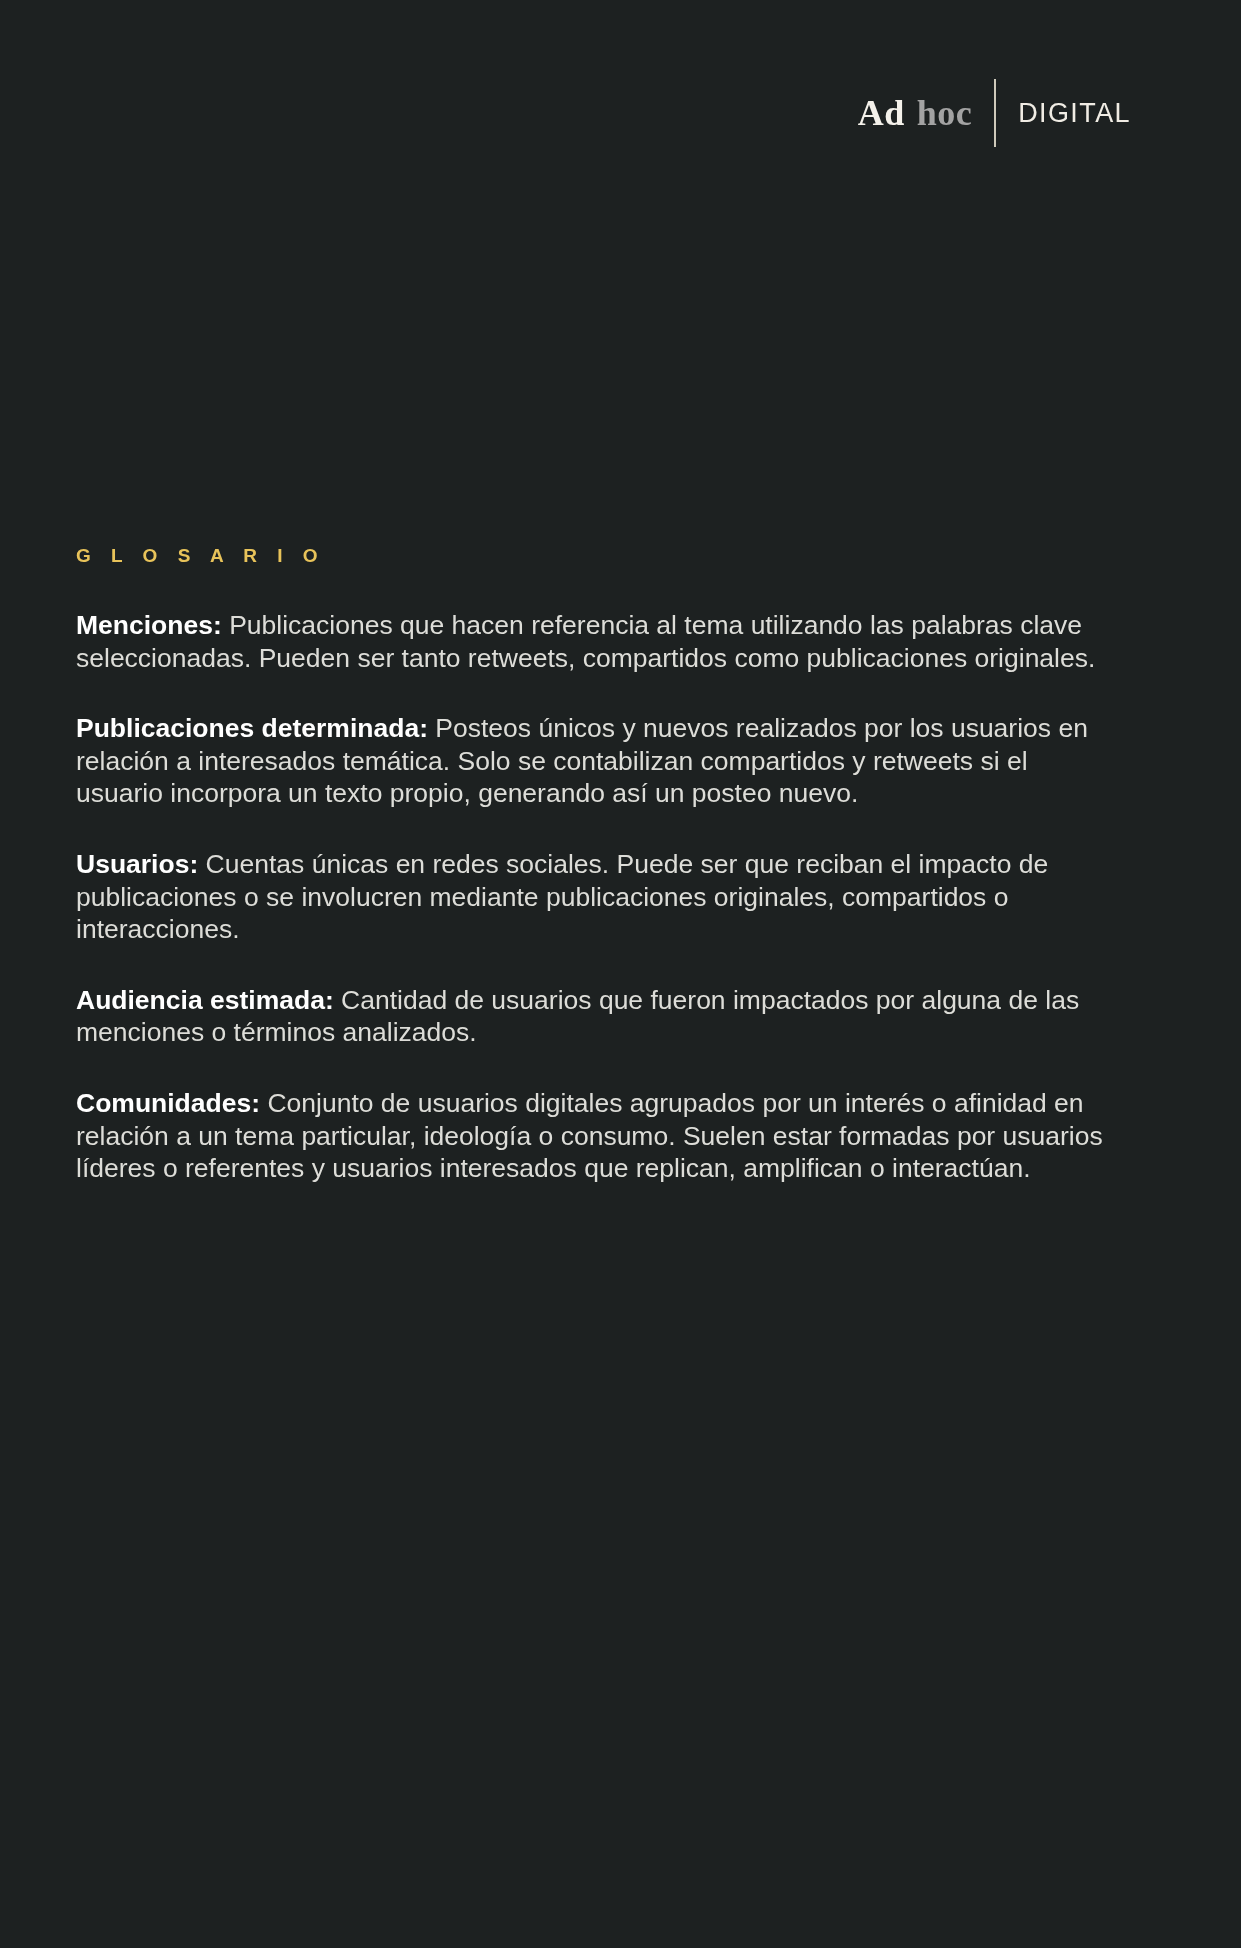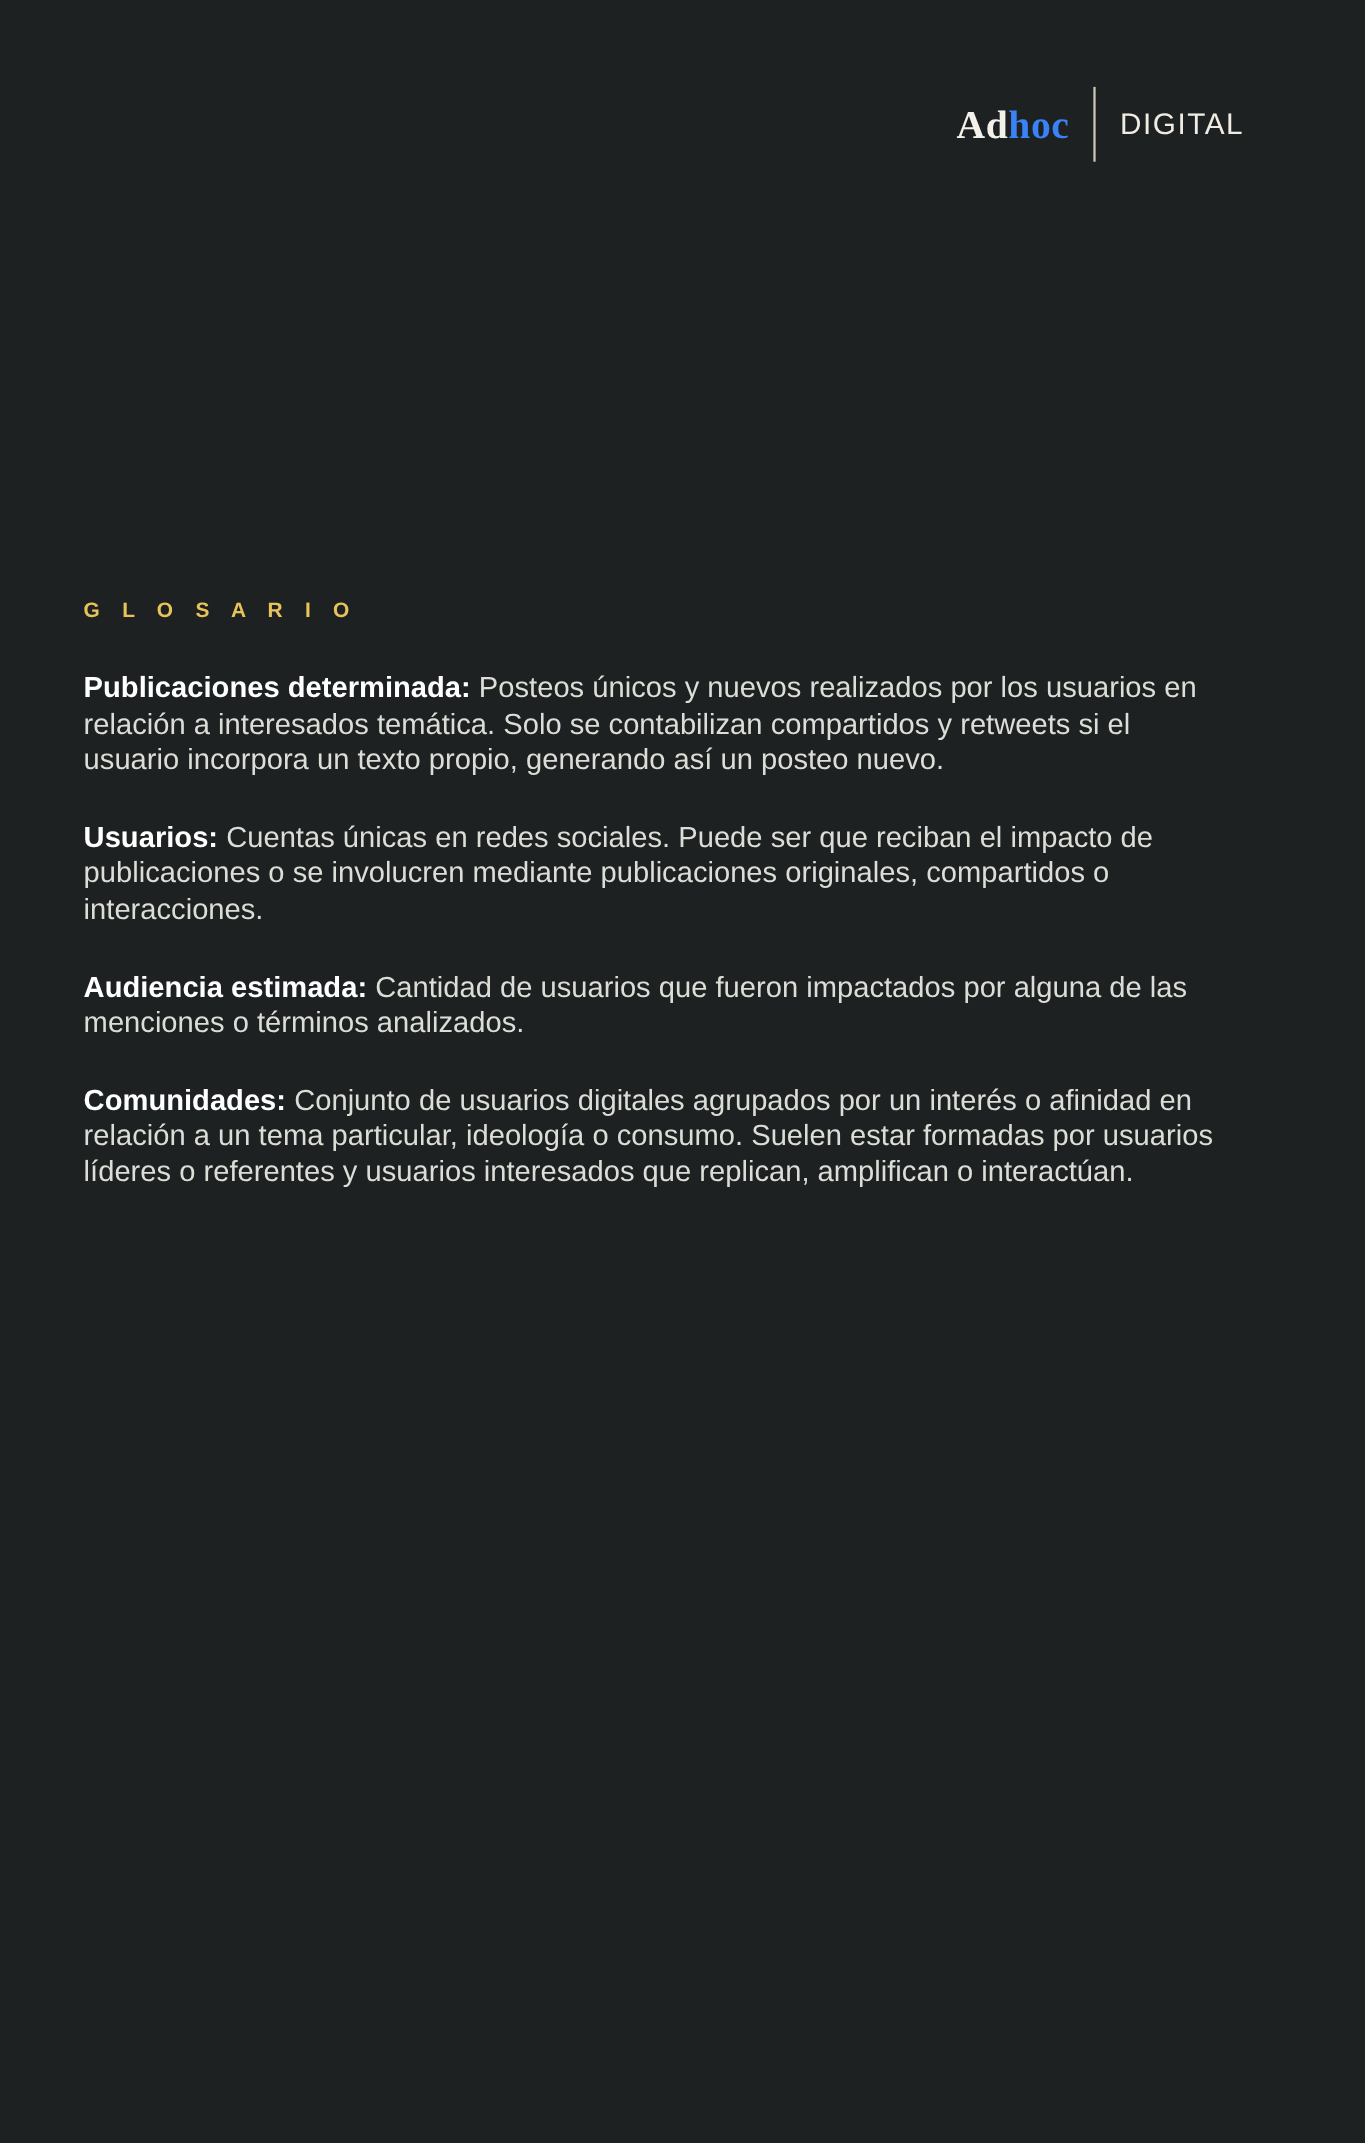--- a/index.html
+++ b/index.html
@@ -36,23 +36,24 @@
     font-weight: bold;
     font-size: 36px;
     color: #f4f1ea;
     letter-spacing: 0.5px;
     line-height: 1;
   }
   .logo-hoc {
     font-family: "Liberation Serif", serif;
     font-weight: bold;
     font-size: 36px;
-    color: #3b82f6;
+    color: #a3a3a3;
     letter-spacing: 0.5px;
     line-height: 1;
+    margin-left: 12px;
   }
   .logo-divider {
     width: 2px;
     height: 68px;
     background: #cfcabb;
     margin: 0 22px 0 22px;
   }
   .logo-digital {
     font-family: "Liberation Sans", sans-serif;
     font-size: 27px;
@@ -105,20 +106,23 @@
     <span class="logo-ad">Ad</span>
     <span class="logo-hoc">hoc</span>
     <span class="logo-divider"></span>
     <span class="logo-digital">DIGITAL</span>
   </div>
 
   <div class="content">
 
     <p class="section-label">G L O S A R I O</p>
 
+    <p class="entry">
+      <span class="term">Menciones:</span><span class="definition"> Publicaciones que hacen referencia al tema utilizando las palabras clave seleccionadas. Pueden ser tanto retweets, compartidos como publicaciones originales.</span>
+    </p>
 
     <p class="entry">
       <span class="term">Publicaciones determinada:</span><span class="definition"> Posteos únicos y nuevos realizados por los usuarios en relación a interesados temática. Solo se contabilizan compartidos y retweets si el usuario incorpora un texto propio, generando así un posteo nuevo.</span>
     </p>
 
     <p class="entry">
       <span class="term">Usuarios:</span><span class="definition"> Cuentas únicas en redes sociales. Puede ser que reciban el impacto de publicaciones o se involucren mediante publicaciones originales, compartidos o interacciones.</span>
     </p>
 
     <p class="entry">

